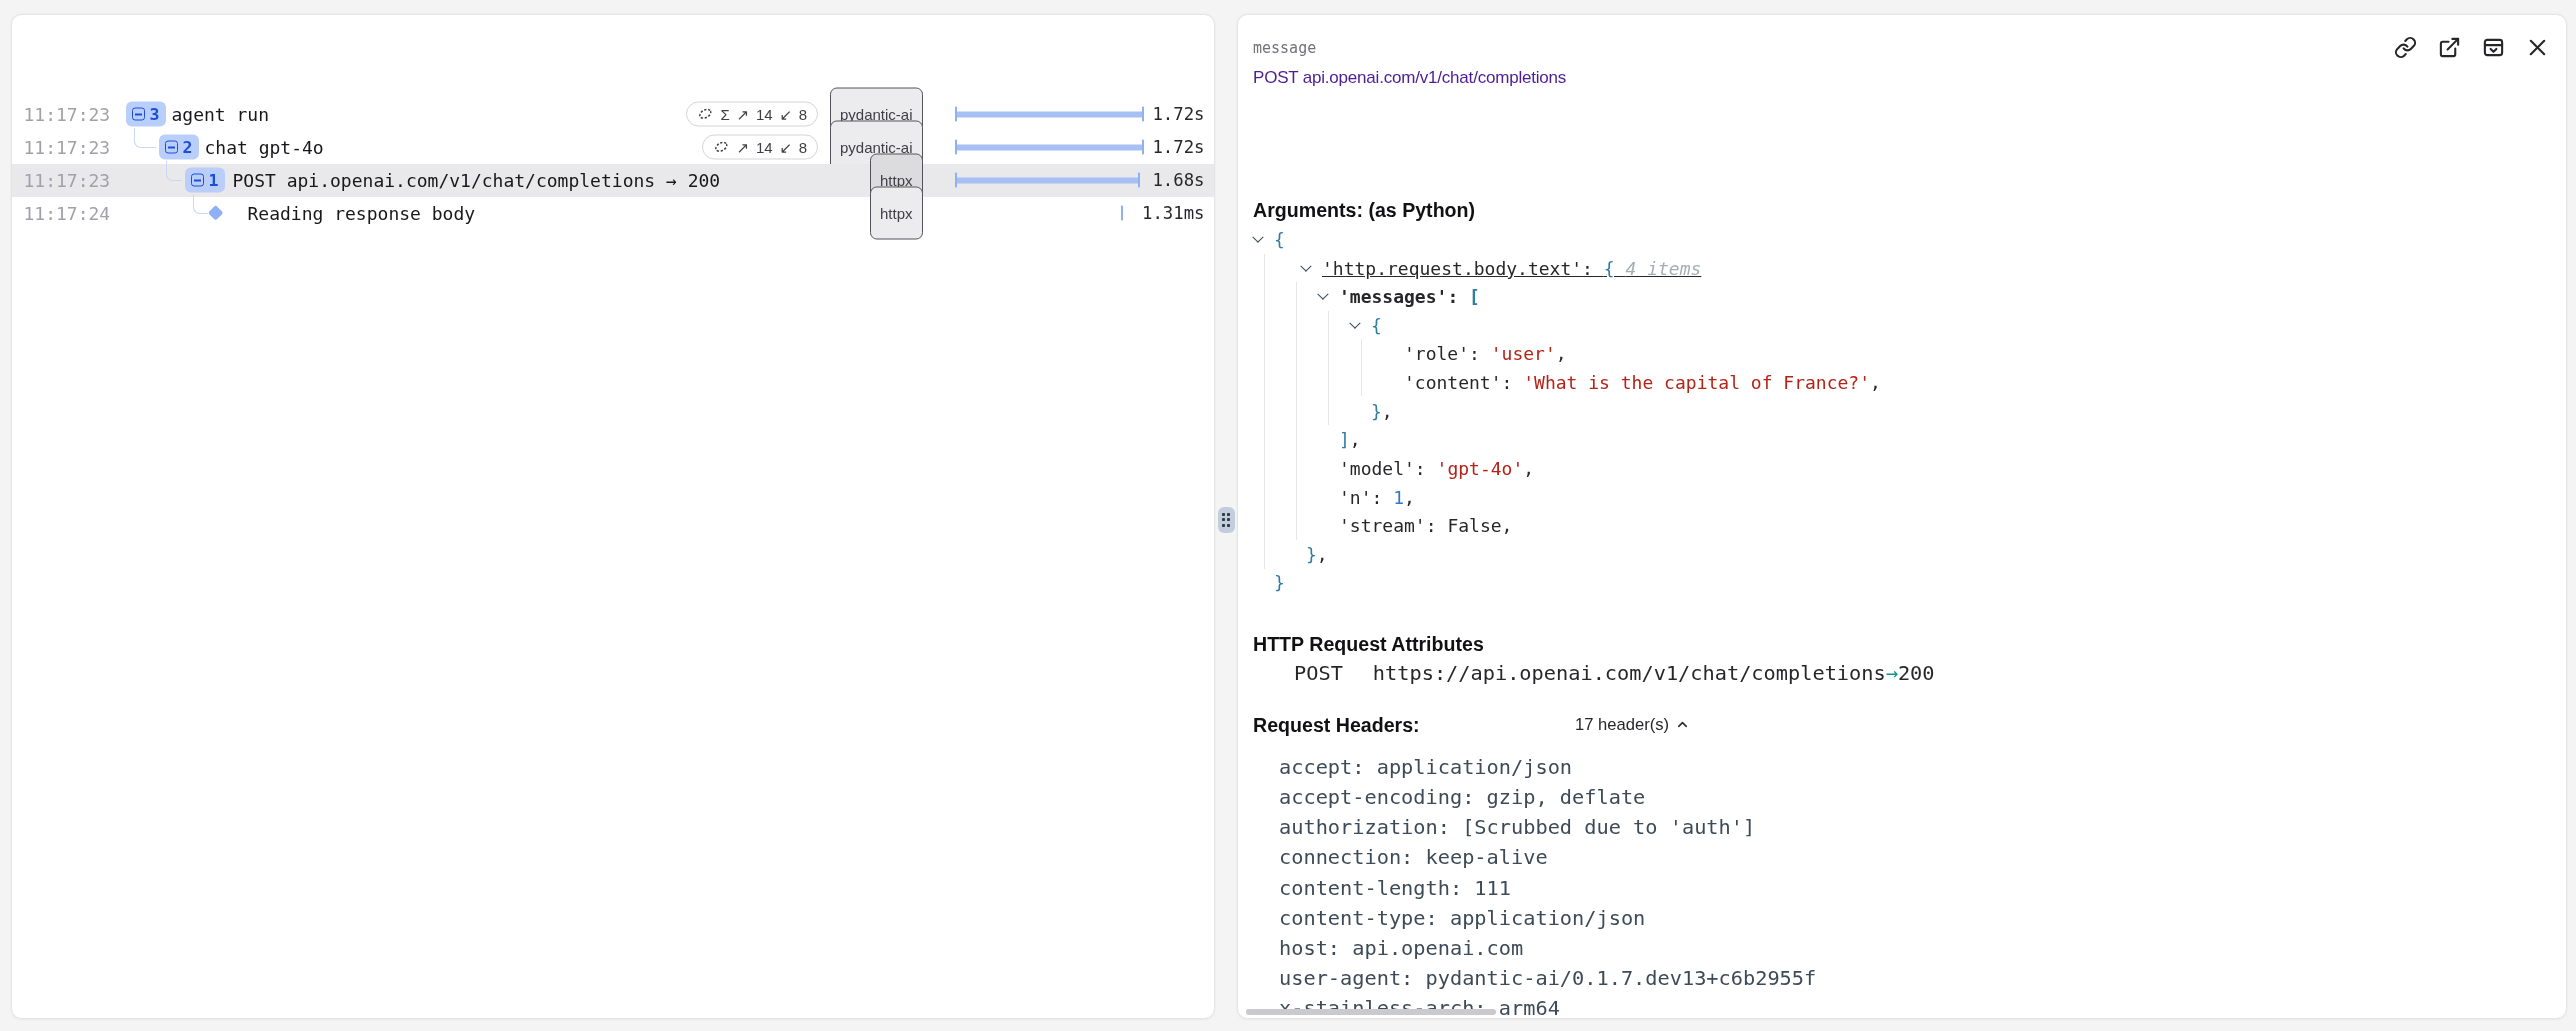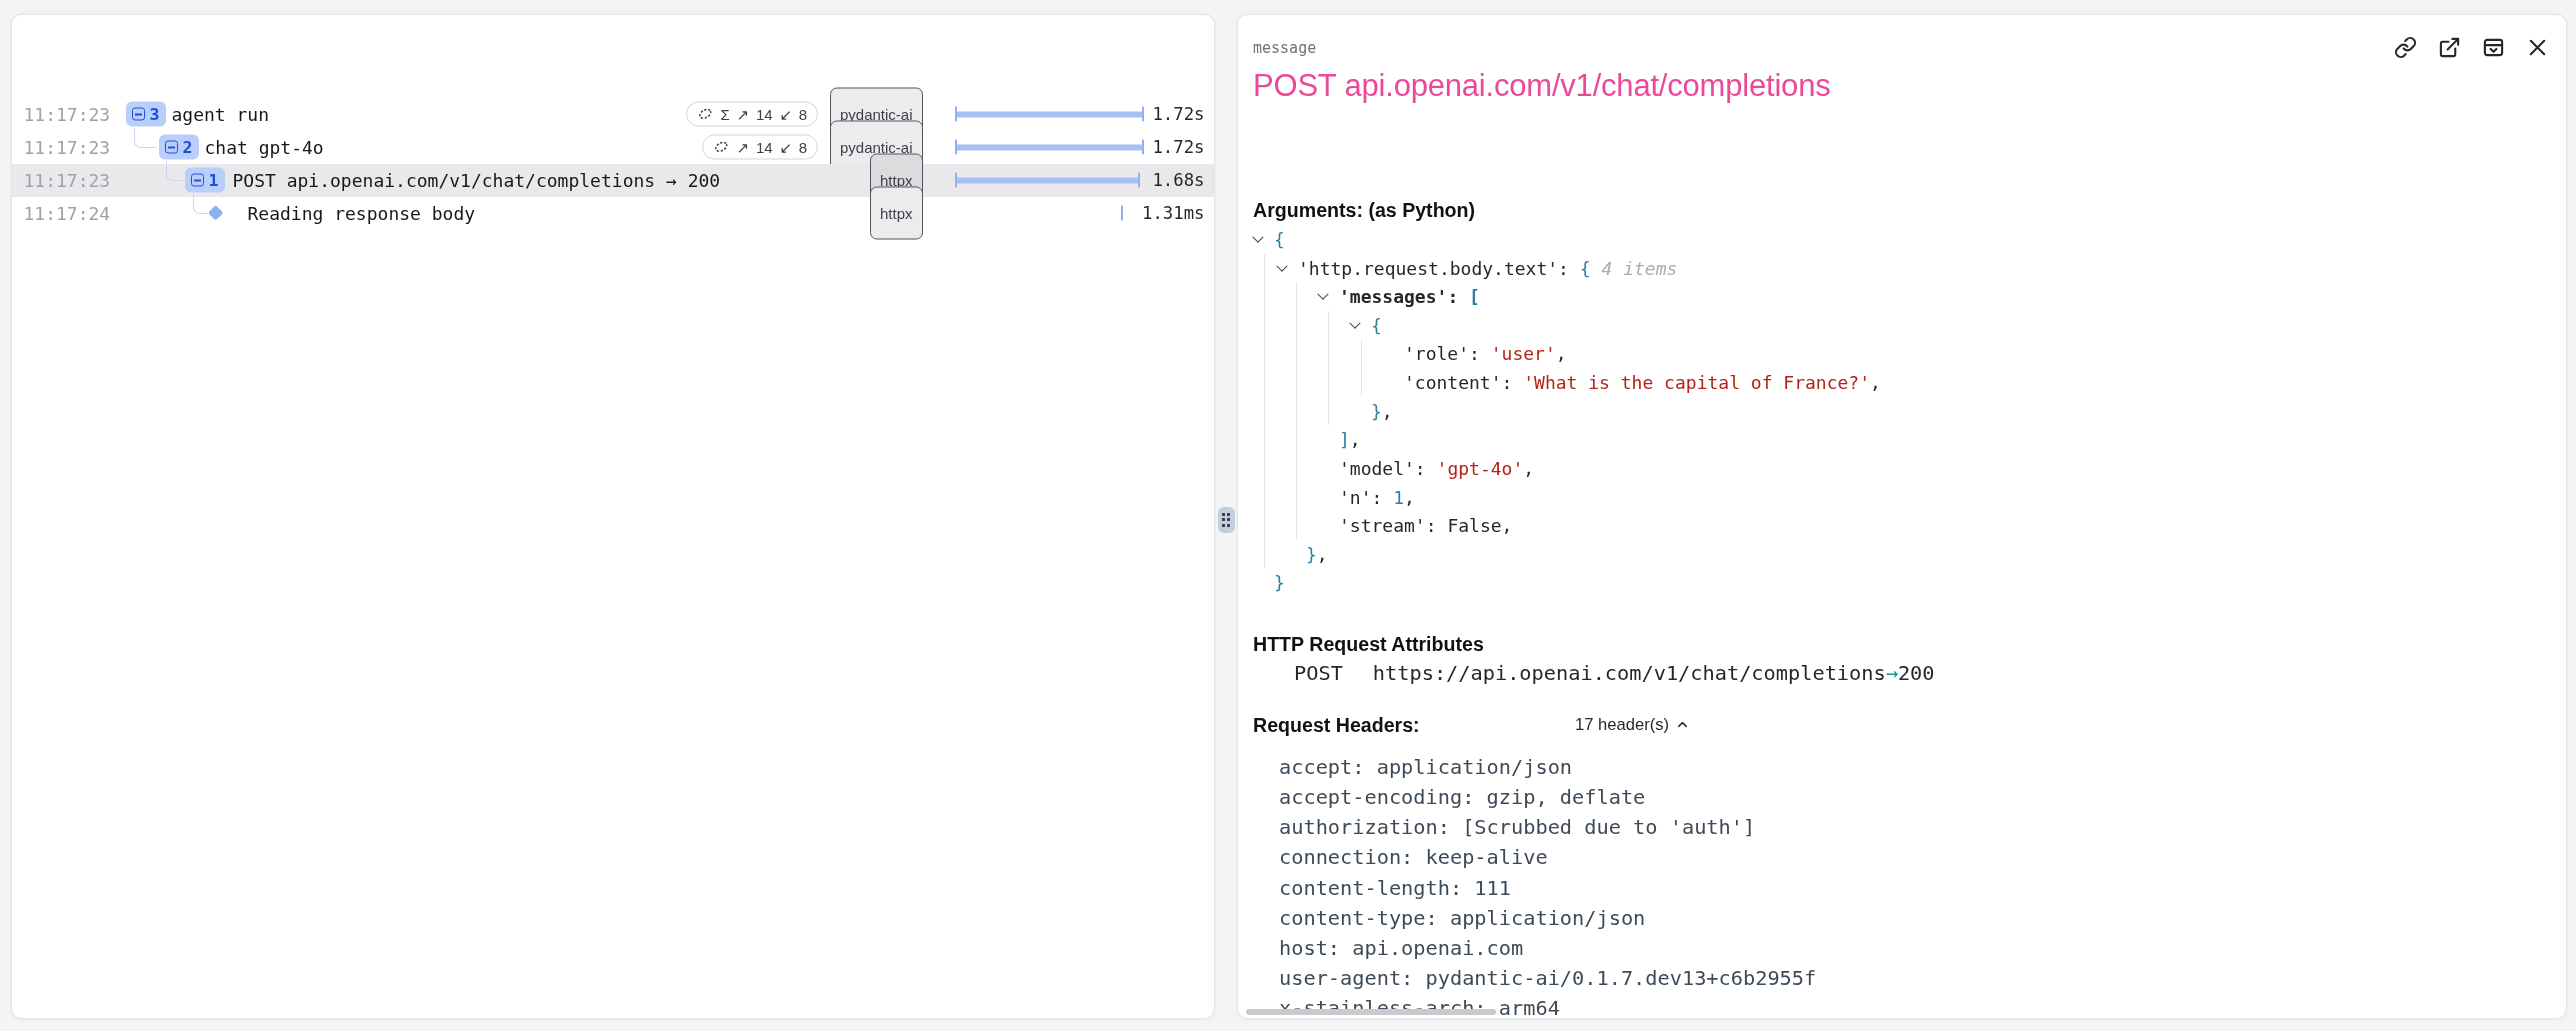--- a/index.html
+++ b/index.html
@@ -51,21 +51,21 @@
              border-bottom-left-radius:6.8px;}
 
   
   #divider-handle{position:absolute;left:1218px;top:507px;width:16.6px;height:25.6px;background:var(--handle_bg);
                   border-radius:6px;display:grid;grid-template-columns:3px 3px;grid-auto-rows:3px;gap:2.3px;
                   justify-content:center;align-content:center;}
   #divider-handle i{background:#2f3a46;border-radius:0.8px;}
 
   
   #kind-label{position:absolute;left:15px;top:24px;font-size:15px;color:#71717a;}
-  #detail-title{position:absolute;left:15px;top:53px;font-size:31px;font-weight:500;color:#ec4899;letter-spacing:-0.2px;}
+  #detail-title{position:absolute;left:15px;top:53px;font-size:17px;font-weight:500;color:#4c1d95;letter-spacing:-0.2px;}
   #toolbar{position:absolute;right:16.6px;top:21px;display:flex;gap:21px;align-items:center;}
   #toolbar svg{width:23px;height:23px;stroke:var(--icon);stroke-width:2.2;fill:none;stroke-linecap:round;stroke-linejoin:round;}
   #tabs{position:absolute;left:15px;right:15px;top:123px;height:37px;border-bottom:1.5px solid var(--panel_border);
         display:flex;gap:25.6px;align-items:center;}
   .tab{position:relative;height:100%;display:flex;align-items:center;padding:0 6px;font-size:19px;color:#27272a;}
   .tab.active::after{content:"";position:absolute;left:0;right:0;bottom:-1.5px;height:3px;background:var(--tab_underline);border-radius:1.5px;}
   .section-heading{position:absolute;left:15px;font-size:19.6px;font-weight:bold;color:#111113;}
   #code{position:absolute;left:15px;top:210px;font-family:"DejaVu Sans Mono",monospace;font-size:18px;color:#27272a;}
   .code-line{position:absolute;height:29px;display:flex;align-items:center;white-space:pre;}
   .caret{position:absolute;left:-20.3px;top:50%;width:8.3px;height:8.3px;border-left:1.9px solid #33475c;
@@ -214,21 +214,21 @@
   </div>
 
 
   <div class="section-heading" style="top:184px;">Arguments: (as Python)</div>
   <div id="code">
     <div class="guide" style="left:10.5px;top:29px;height:315px;"></div>
     <div class="guide" style="left:43px;top:57px;height:258px;"></div>
     <div class="guide" style="left:75px;top:86px;height:114px;"></div>
     <div class="guide" style="left:108px;top:114px;height:57px;"></div>
   <div class="code-line" style="top: 0px; left: 21px;"><span class="caret"></span><span class="tok-brace">{</span></div>
-      <div class="code-line" style="top: 29px; left: 45px;"><span class="caret"></span><span class="tok-key">'http.request.body.text'</span><span class="tok-plain">: </span><span class="tok-brace">{ </span><span class="tok-muted">4 items</span></div>
+      <div class="code-line" style="top: 29px; left: 69px; text-decoration: underline;"><span class="caret"></span><span class="tok-key">'http.request.body.text'</span><span class="tok-plain">: </span><span class="tok-brace">{ </span><span class="tok-muted">4 items</span></div>
       <div class="code-line" style="top: 57px; left: 86px; font-weight: bold;"><span class="caret"></span><span class="tok-key">'messages'</span><span class="tok-plain">: </span><span class="tok-brace">[</span></div>
       <div class="code-line" style="top: 86px; left: 118px;"><span class="caret"></span><span class="tok-brace">{</span></div>
       <div class="code-line" style="top: 114px; left: 151px;"><span class="tok-key">'role'</span><span class="tok-plain">: </span><span class="tok-str">'user'</span><span class="tok-plain">,</span></div>
       <div class="code-line" style="top: 143px; left: 151px;"><span class="tok-key">'content'</span><span class="tok-plain">: </span><span class="tok-str">'What is the capital of France?'</span><span class="tok-plain">,</span></div>
       <div class="code-line" style="top: 172px; left: 118px;"><span class="tok-brace">}</span><span class="tok-plain">,</span></div>
       <div class="code-line" style="top: 200px; left: 86px;"><span class="tok-brace">]</span><span class="tok-plain">,</span></div>
       <div class="code-line" style="top: 229px; left: 86px;"><span class="tok-key">'model'</span><span class="tok-plain">: </span><span class="tok-str">'gpt-4o'</span><span class="tok-plain">,</span></div>
       <div class="code-line" style="top: 258px; left: 86px;"><span class="tok-key">'n'</span><span class="tok-plain">: </span><span class="tok-num">1</span><span class="tok-plain">,</span></div>
       <div class="code-line" style="top: 286px; left: 86px;"><span class="tok-key">'stream'</span><span class="tok-plain">: </span><span class="tok-plain">False</span><span class="tok-plain">,</span></div>
       <div class="code-line" style="top: 315px; left: 53px;"><span class="tok-brace">}</span><span class="tok-plain">,</span></div>

